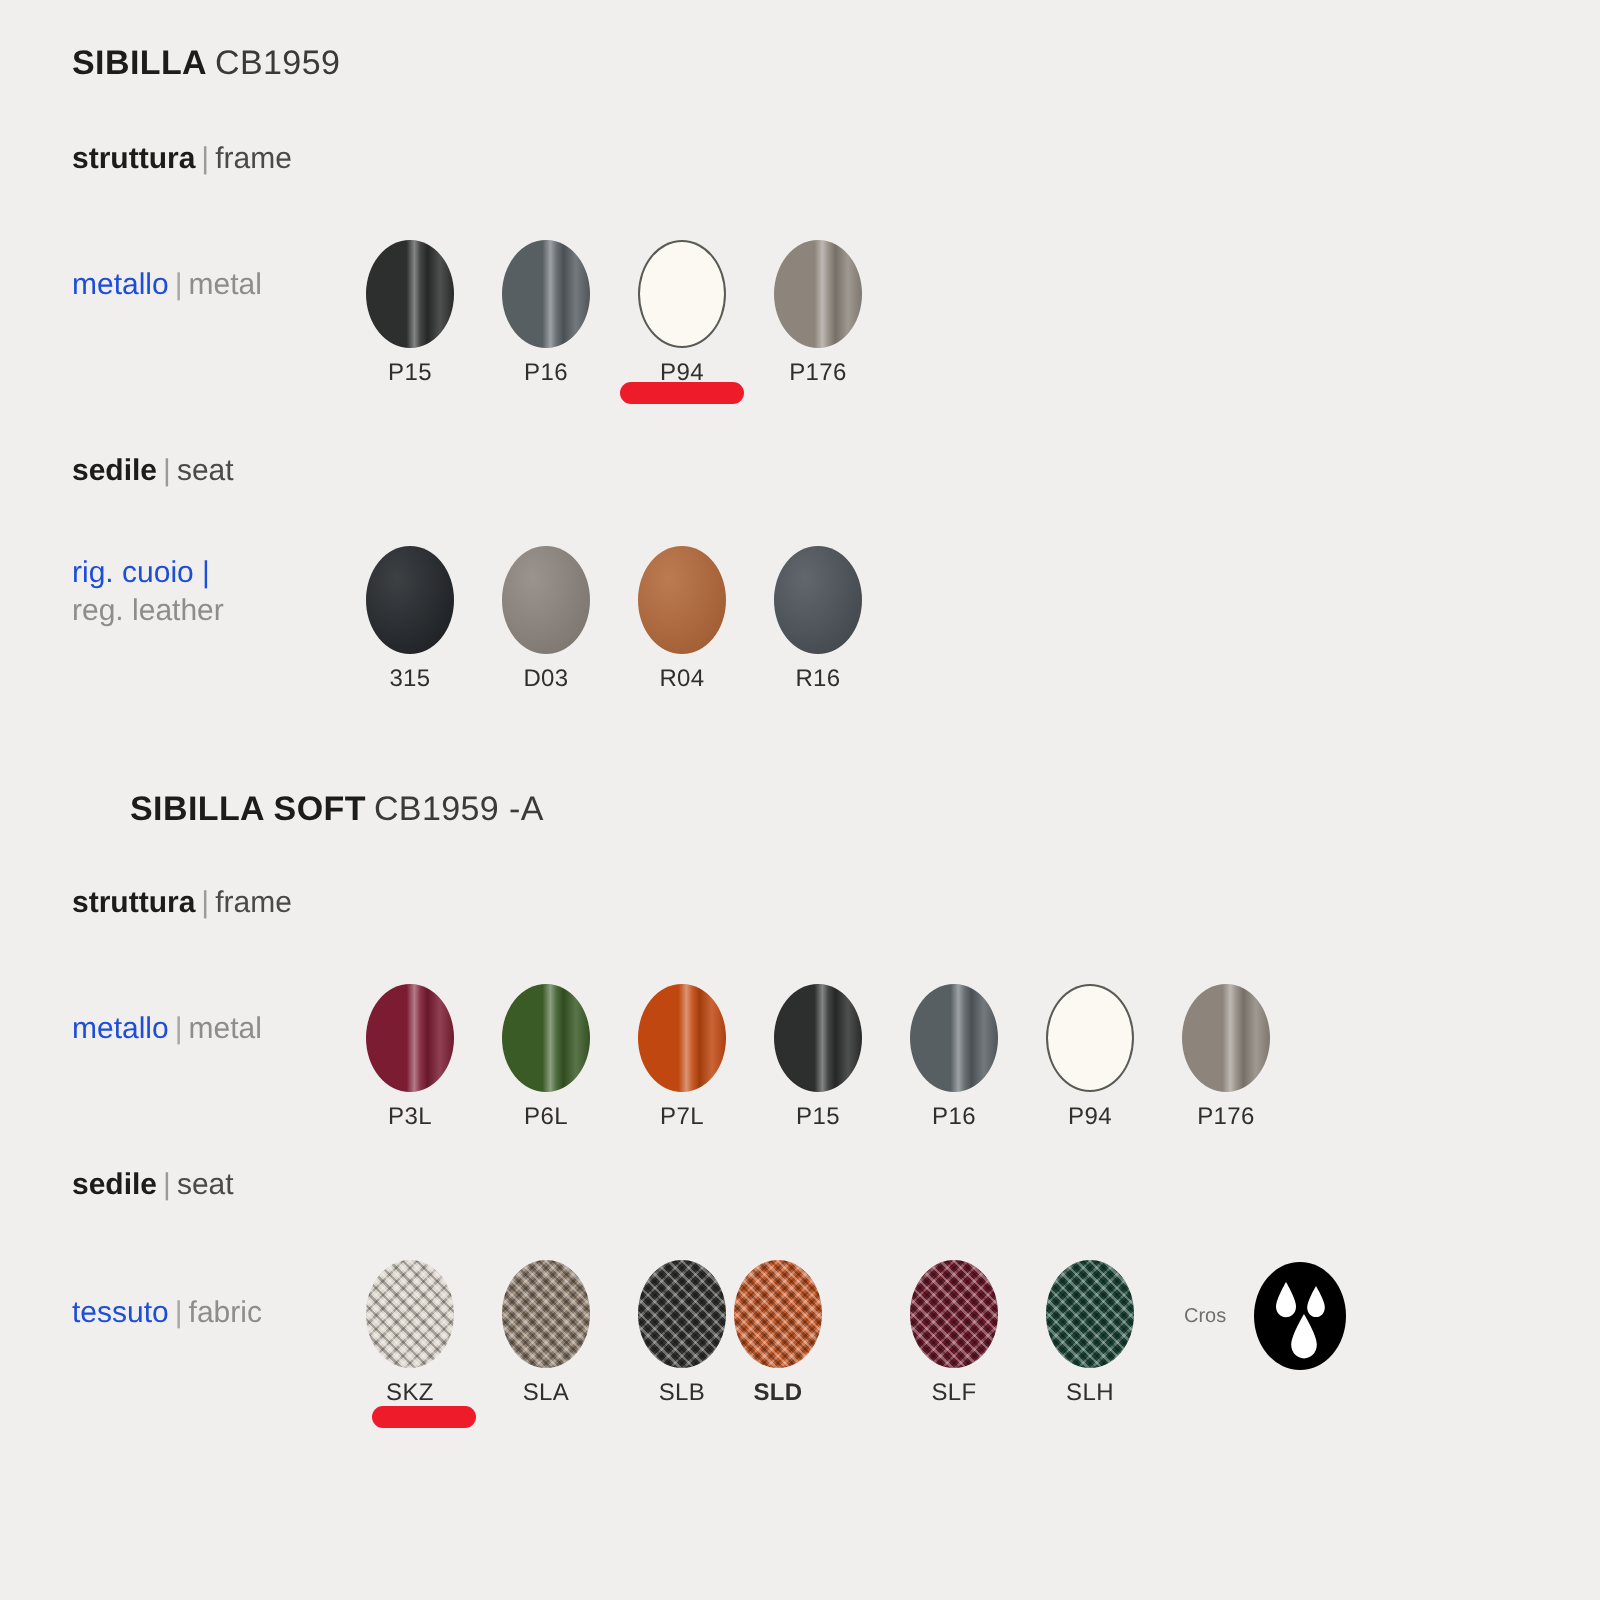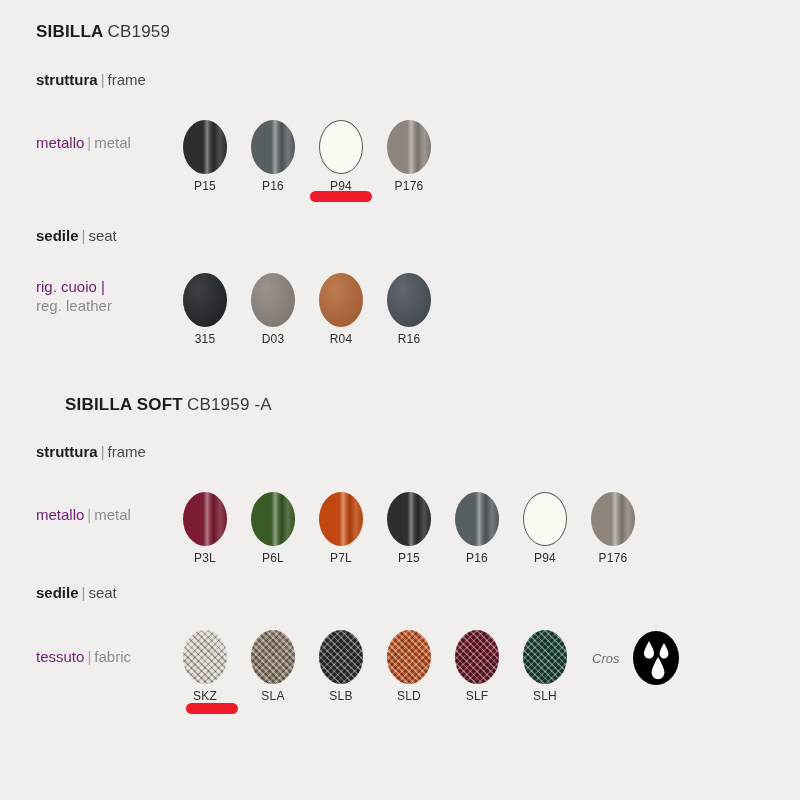--- a/index.html
+++ b/index.html
@@ -32,21 +32,21 @@
   .group-title .sep{color:#9a9a9a;font-weight:400;margin:0 3px;}
   .group-title .en{color:#4a4a4a;font-weight:400;}
 
   
   .row-label{
     position:absolute;
     font-size:15px;
     line-height:19px;
     white-space:nowrap;
   }
-  .row-label .it{color:#701a75;font-weight:400;}
+  .row-label .it{color:#1d4ed8;font-weight:400;}
   .row-label .sep{color:#a6a6a6;margin:0 3px;}
   .row-label .en{color:#8d8d8d;font-weight:400;}
   .row-label.two-line{white-space:normal;width:150px;}
 
   
   .swatch-cell{position:absolute;width:56px;text-align:center;}
   .swatch{
     width:44px;height:54px;
     border-radius:50%;
     margin:0 auto;
@@ -99,21 +99,21 @@
   
   .marker{
     position:absolute;
     height:11px;
     border-radius:6px;
     background:#ee1c2a;
   }
 
   
   .cros-wrap{position:absolute;display:flex;align-items:center;gap:14px;}
-  .cros-label{font-size:13px;color:#6e6e6e;font-style:italic;}
+  .cros-label{font-size:10px;color:#6e6e6e;}
   .cros-icon{width:46px;height:54px;display:block;}
 </style>
 </head>
 <body style="background: rgb(240, 239, 237);">
 
 <div class="page">
 
   <div class="product-title" style="left:36px;top:22px;">
     <span class="nm">SIBILLA</span><span class="code">CB1959</span>
   </div>
@@ -257,21 +257,21 @@
         <div class="fabric-weave"></div>
       </div>
     <div class="swatch-code">SKZ</div>
   </div>
   <div class="swatch-cell" style="left:313px;top:630px;">
     <div class="swatch" style="background: rgb(50, 51, 47);">
         <div class="fabric-weave"></div>
       </div>
     <div class="swatch-code">SLB</div>
   </div>
-  <div class="swatch-cell" style="left:381px;top:630px;">
+  <div class="swatch-cell" style="left:361px;top:630px;font-weight:bold;">
     <div class="swatch" style="background: rgb(192, 88, 42);">
         <div class="fabric-weave"></div>
       </div>
     <div class="swatch-code">SLD</div>
   </div>
   <div class="swatch-cell" style="left:449px;top:630px;">
     <div class="swatch" style="background: rgb(107, 27, 44);">
         <div class="fabric-weave"></div>
       </div>
     <div class="swatch-code">SLF</div>

